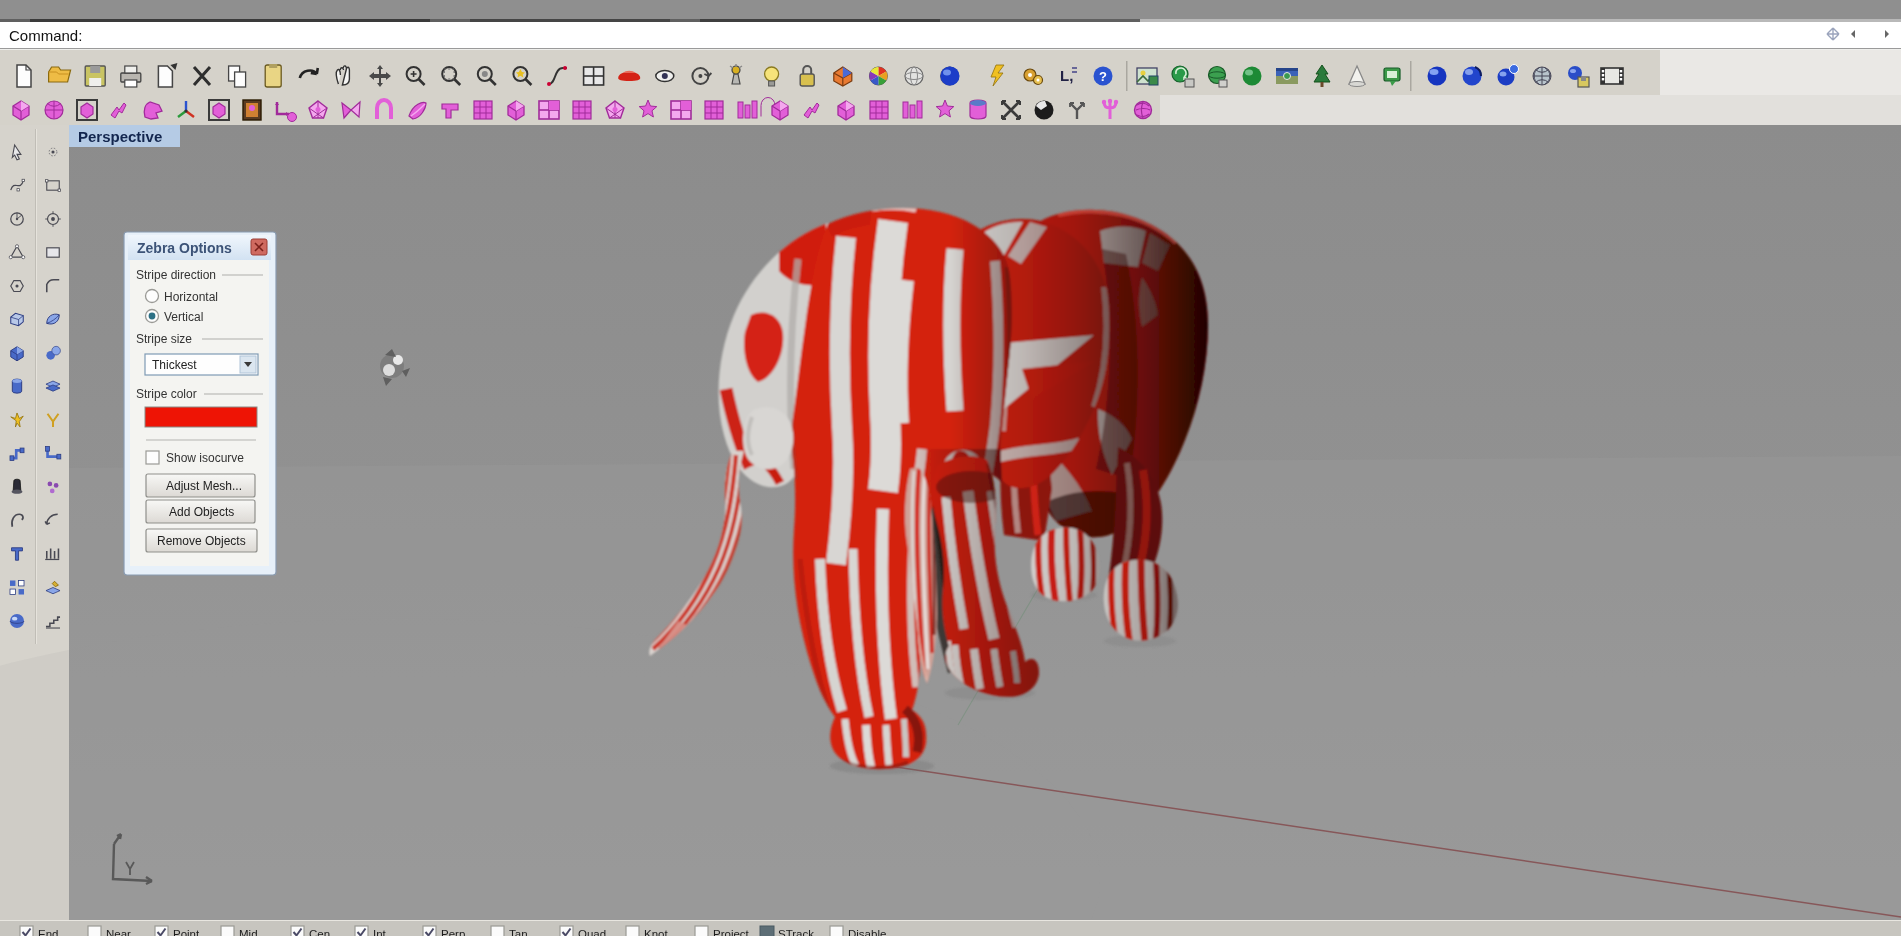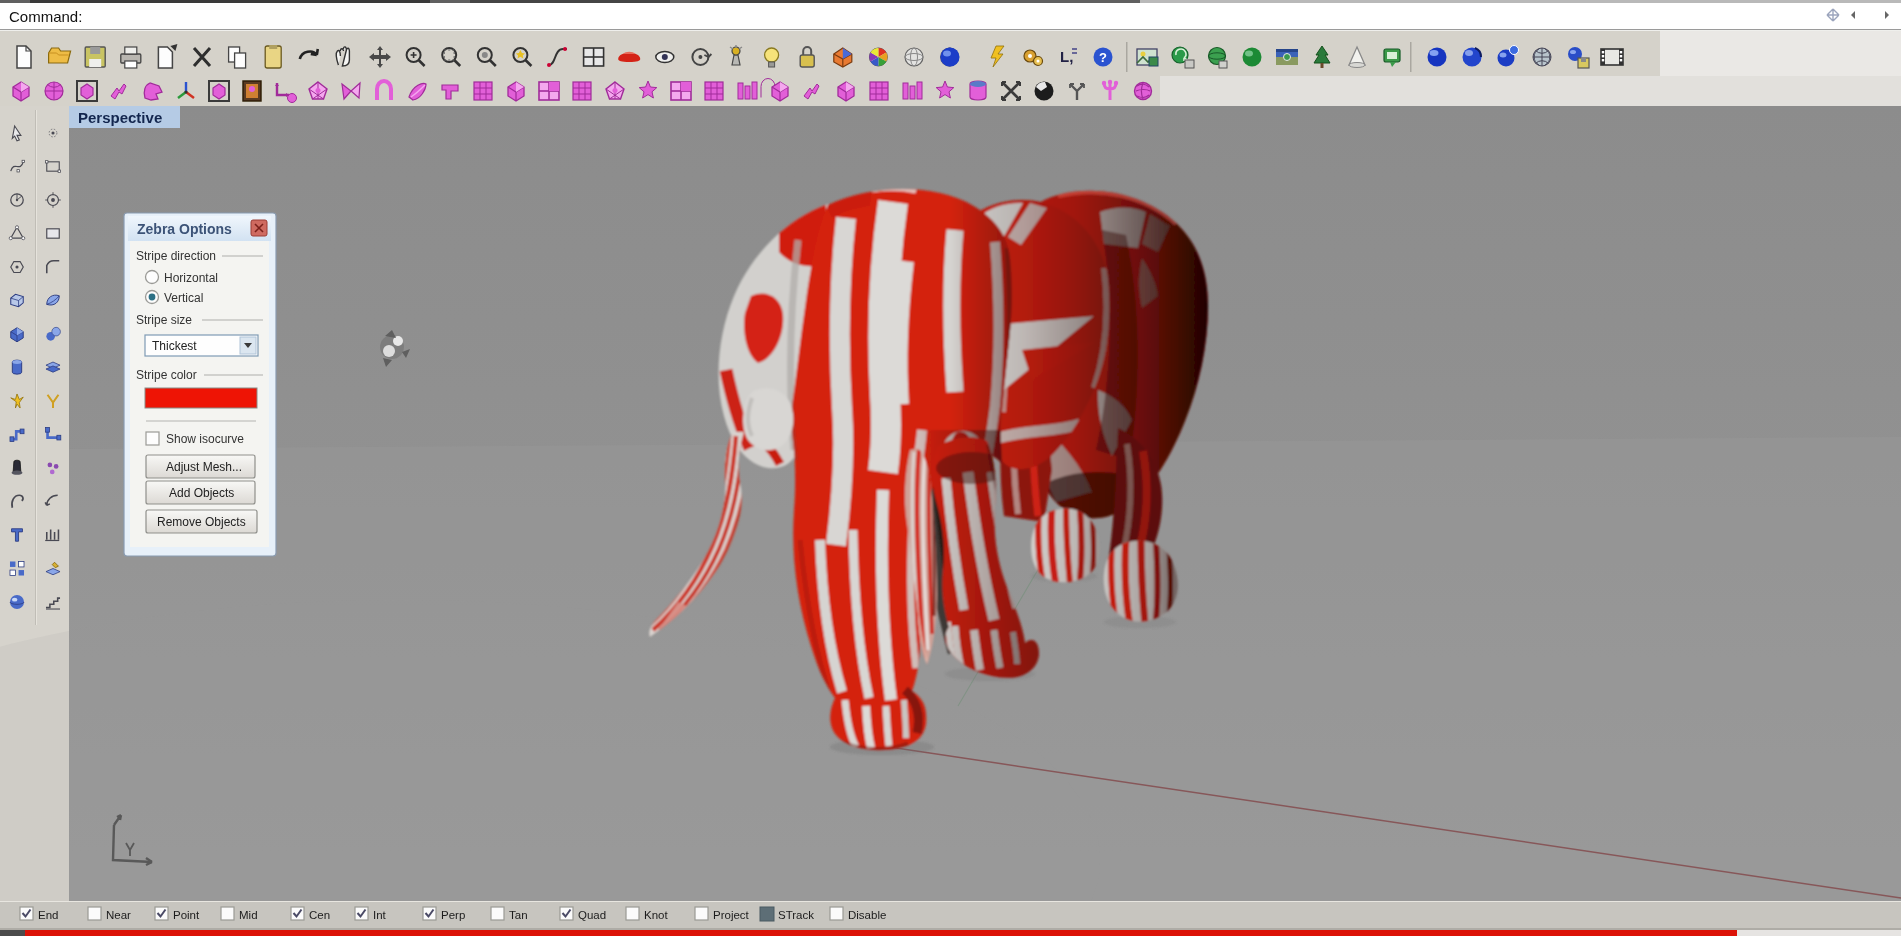--- a/index.html
+++ b/index.html
@@ -1,16 +1,16 @@
 <!DOCTYPE html>
 <html><head>
 <meta charset="utf-8">
 <style>
 html,body{margin:0;padding:0;width:1901px;height:936px;overflow:hidden;background:#8f8f8f;font-family:"Liberation Sans",sans-serif;}
-#root{position:relative;width:1901px;height:656px;}
+#root{position:relative;width:1901px;height:656px;margin-top:19px;}
 svg{position:absolute;left:0;top:0;}
 </style>
 </head>
 <body>
 <div id="root">
 <svg width="1901" height="936" viewBox="0 0 1901 936">
 <defs>
 <linearGradient id="vpg" x1="0" y1="0" x2="0" y2="1">
  <stop offset="0" stop-color="#8c8c8c"></stop>
  <stop offset="0.45" stop-color="#919191"></stop>

